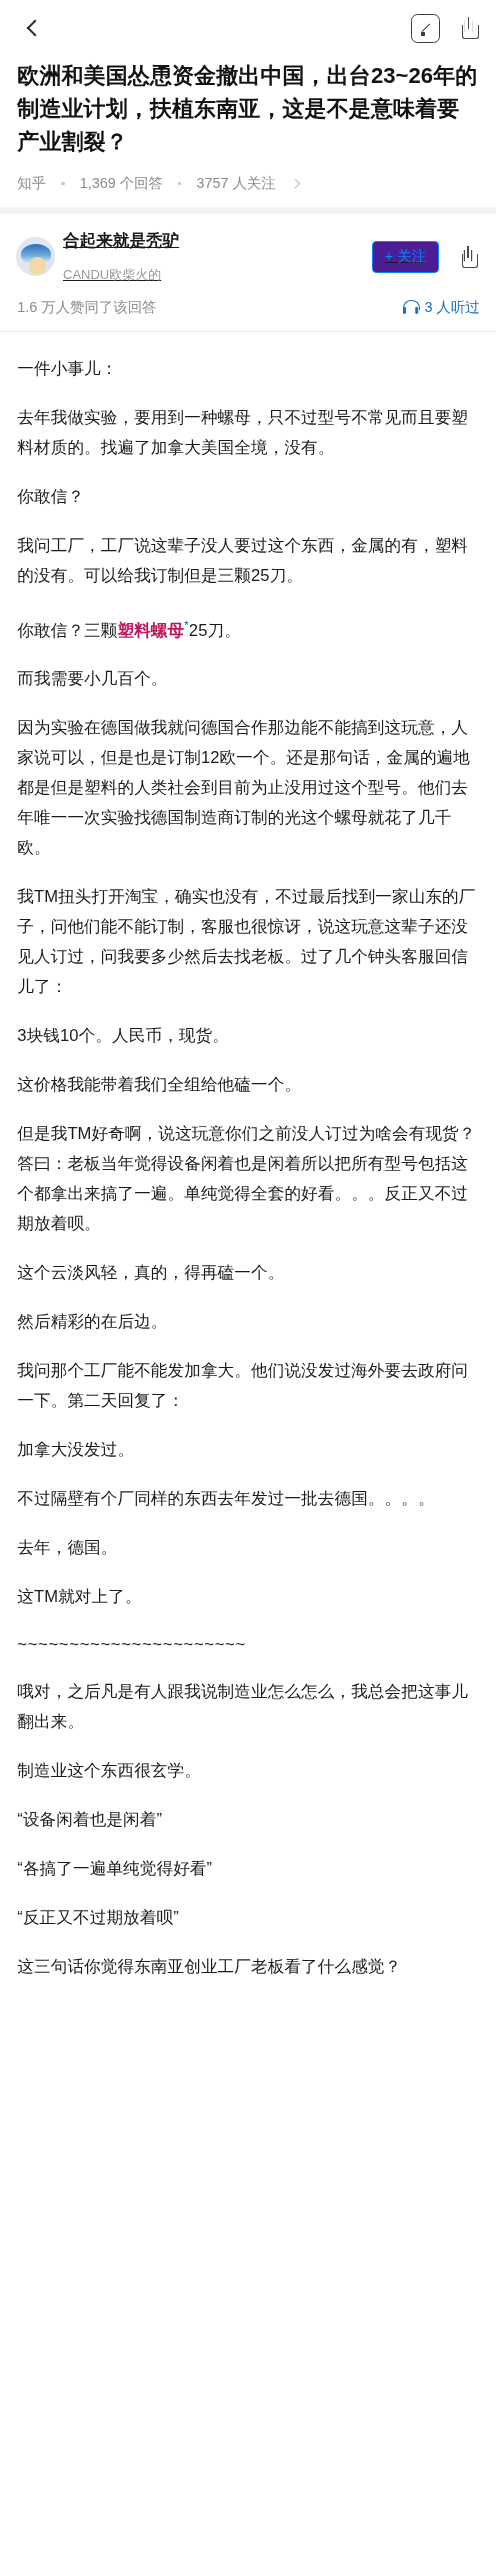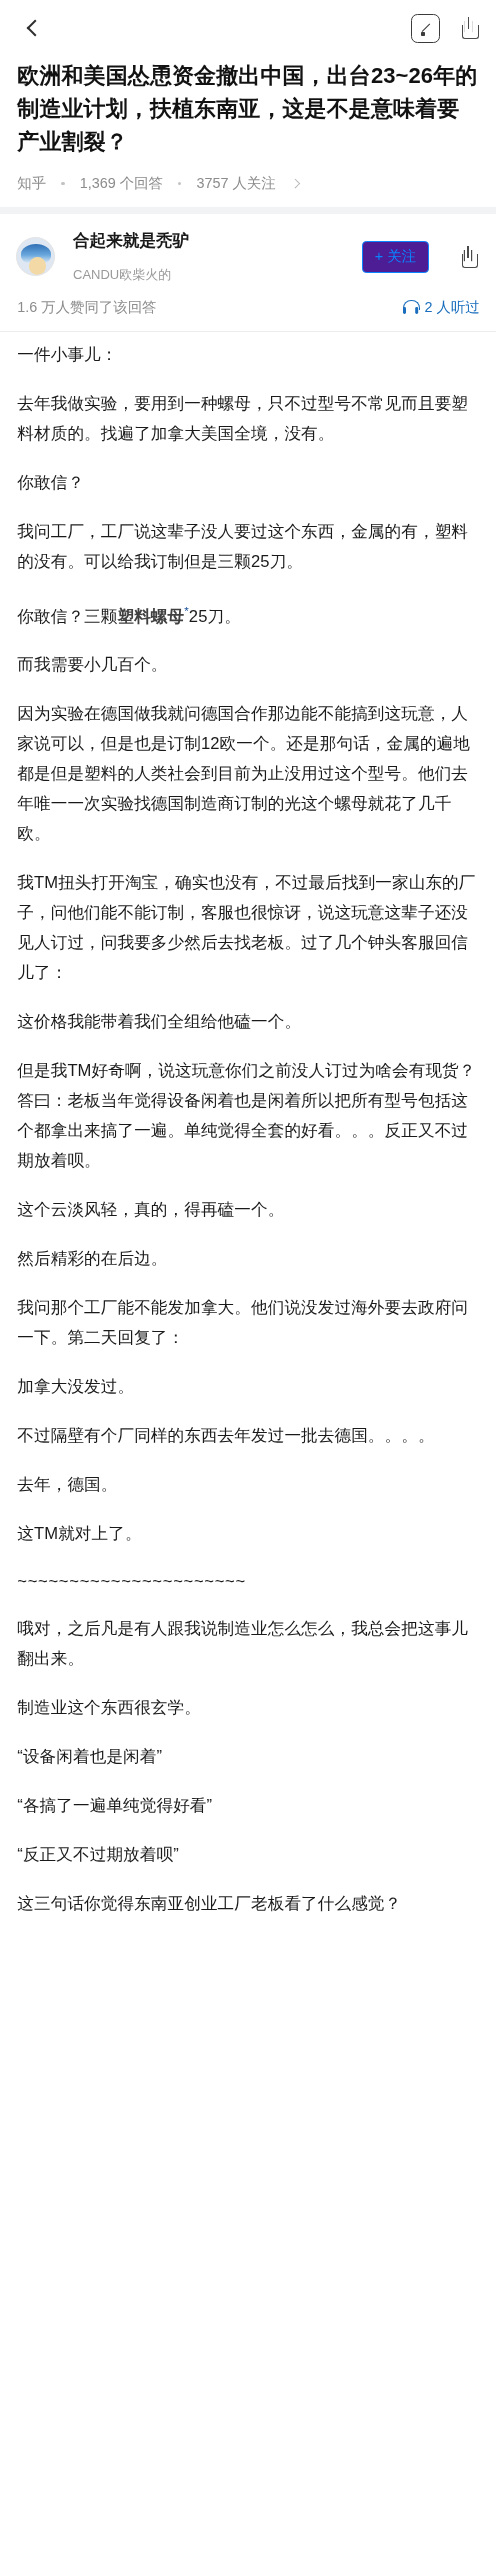--- a/index.html
+++ b/index.html
@@ -106,21 +106,22 @@
     margin-left: 1.4px;
   }
   .divider { height: 7.2px; background: #f2f3f5; }
   .hairline { height: 0.7px; background: #ededed; }
 
   
   .author-row {
     display: flex;
     align-items: center;
     padding: 16px 16px 7.2px 16px;
-    gap: 18px;
+    gap: 8px;
+    text-decoration: underline;
   }
   .avatar {
     width: 39px; height: 39px;
     border-radius: 50%;
     background: #dfe7f2;
     position: relative;
     overflow: hidden;
     flex: none;
     border: 0.7px solid #e4e4e4;
   }
@@ -229,23 +230,23 @@
   
   .content { padding: 2.9px 17.3px 29px 17.3px; }
   .p {
     font-size: 16.6px;
     line-height: 30px;
     color: #1a1a1a;
     margin: 19px 0;
     letter-spacing: 0.1px;
     word-break: break-word;
   }
-  .p.first { margin-top: 5px; }
+  .p.first { margin-top: 19px; }
   .lnk {
-    color: #404040;
+    color: #be185d;
     font-weight: bold;
   }
   .sup { font-size: 11.5px; vertical-align: super; color: #175199; }
   .tilde {
     font-size: 16.6px;
     color: #1a1a1a;
     letter-spacing: 0.7px;
     margin: 19px 0;
     line-height: 27px;
     word-break: break-all;
@@ -293,39 +294,40 @@
   <div class="share-ic"></div>
 </div>
 
 <div class="stats-row">
   <div class="stats-left">
     <span>1.6 万人赞同了该回答</span>
     <span class="chev"></span>
   </div>
   <div class="stats-right">
     <span class="headphone"></span>
-    <span>2 人听过</span>
+    <span>3 人听过</span>
   </div>
 </div>
 
 <div class="hairline"></div>
 
 <div class="content">
   <div class="p first">一件小事儿：</div>
   <div class="p">去年我做实验，要用到一种螺母，只不过型号不常见而且要塑料材质的。找遍了加拿大美国全境，没有。</div>
   <div class="p">你敢信？</div>
   <div class="p">我问工厂，工厂说这辈子没人要过这个东西，金属的有，塑料的没有。可以给我订制但是三颗25刀。</div>
 
   <div class="p">
     <span>你敢信？三颗</span><span class="lnk">塑料螺母</span><span class="sup">*</span><span>25刀。</span>
   </div>
 
   <div class="p">而我需要小几百个。</div>
   <div class="p">因为实验在德国做我就问德国合作那边能不能搞到这玩意，人家说可以，但是也是订制12欧一个。还是那句话，金属的遍地都是但是塑料的人类社会到目前为止没用过这个型号。他们去年唯一一次实验找德国制造商订制的光这个螺母就花了几千欧。</div>
   <div class="p">我TM扭头打开淘宝，确实也没有，不过最后找到一家山东的厂子，问他们能不能订制，客服也很惊讶，说这玩意这辈子还没见人订过，问我要多少然后去找老板。过了几个钟头客服回信儿了：</div>
+  <div class="p">3块钱10个。人民币，现货。</div>
   <div class="p">这价格我能带着我们全组给他磕一个。</div>
   <div class="p">但是我TM好奇啊，说这玩意你们之前没人订过为啥会有现货？答曰：老板当年觉得设备闲着也是闲着所以把所有型号包括这个都拿出来搞了一遍。单纯觉得全套的好看。。。反正又不过期放着呗。</div>
   <div class="p">这个云淡风轻，真的，得再磕一个。</div>
   <div class="p">然后精彩的在后边。</div>
   <div class="p">我问那个工厂能不能发加拿大。他们说没发过海外要去政府问一下。第二天回复了：</div>
   <div class="p">加拿大没发过。</div>
   <div class="p">不过隔壁有个厂同样的东西去年发过一批去德国。。。。</div>
   <div class="p">去年，德国。</div>
   <div class="p">这TM就对上了。</div>
 

